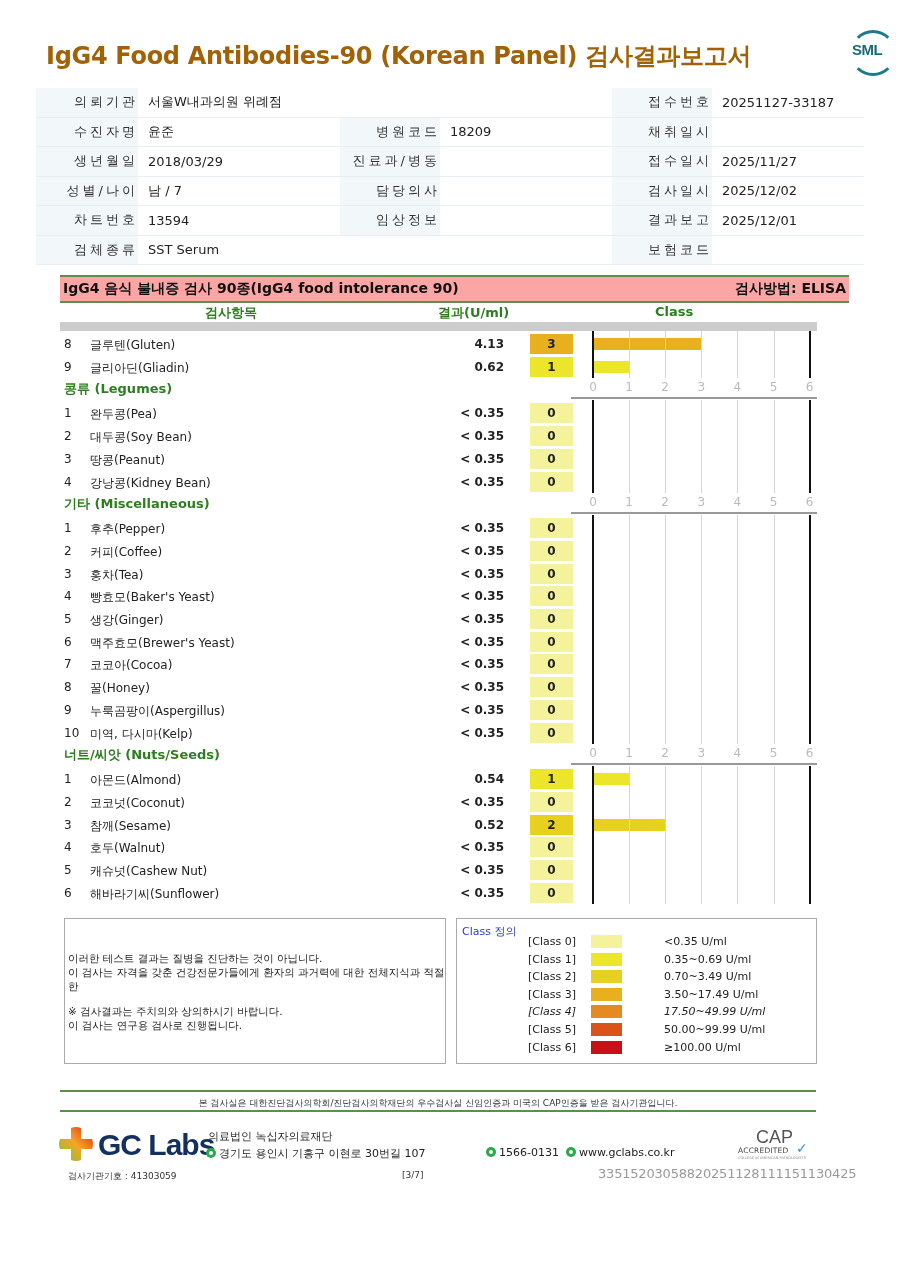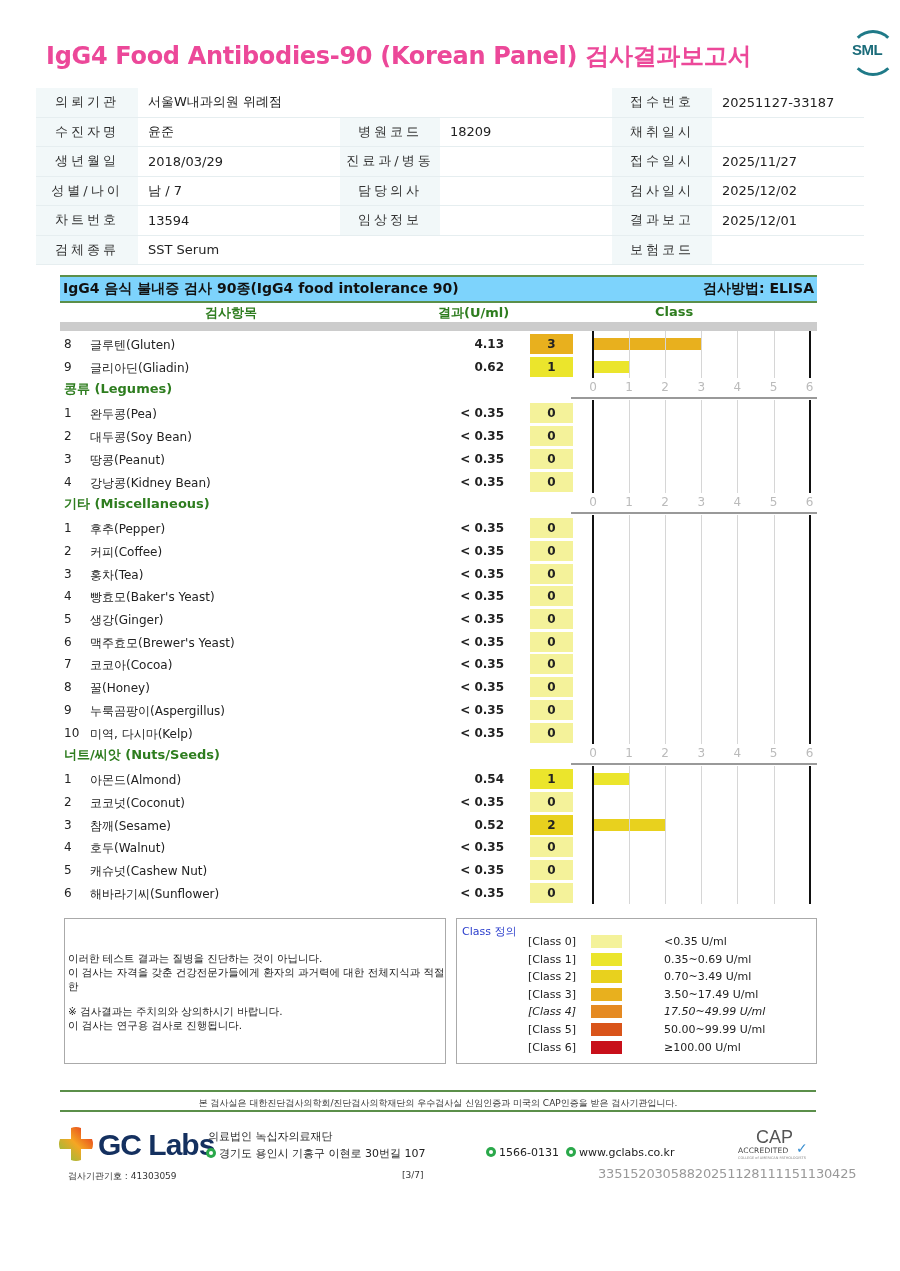--- a/index.html
+++ b/index.html
@@ -1,34 +1,34 @@
 <!DOCTYPE html>
 <html><head>
 <meta charset="utf-8">
 <style>
   html, body { margin:0; padding:0; background:#ffffff; }
   body { width:900px; height:1271px; position:relative; font-family:"DejaVu Sans", "Liberation Sans", sans-serif; color:#222; overflow:hidden; }
-  .title { position:absolute; left:46px; top:40px; font-size:24px; font-weight:bold; color:#ec4899; letter-spacing:-0.3px; }
+  .title { position:absolute; left:46px; top:40px; font-size:24px; font-weight:bold; color:#a16207; letter-spacing:-0.3px; }
   .logo { position:absolute; left:816px; top:30px; width:46px; height:46px;margin-left:34px; }
   .logo-ring { position:absolute; left:0; top:0; width:40px; height:40px; border-radius:50%; border:3px solid #1f7a88; border-left-color:transparent; border-right-color:transparent; }
   .logo-text { position:absolute; left:2px; top:11px; font-size:15px; font-weight:bold; color:#1b6c7a; letter-spacing:-0.5px; font-family:"Liberation Sans", sans-serif; }
 
   
   .info { position:absolute; left:36px; top:88px; width:828px; border-collapse:collapse; font-size:13px; }
   .info td { height:28.5px; border-bottom:1px solid #e6eef0; padding:0; vertical-align:middle; }
-  .info .lbl { background:#f2f8f9; color:#333; text-align:center; letter-spacing:3px; font-size:13px; }
+  .info .lbl { background:#f2f8f9; color:#333; text-align:right; letter-spacing:3px; font-size:13px; }
   .info .lbl.l1 { width:102px; }
   .info .val { padding-left:10px; }
   .info .v1 { width:192px; }
   .info .lbl.l2 { width:100px; }
   .info .v2 { width:162px; }
   .info .lbl.l3 { width:100px; }
 
   
-  .res-head { position:absolute; left:60px; top:275px; width:757px; height:24px; background:#7dd3fc; border-top:2px solid #5b8f4a; border-bottom:2px solid #5b8f4a; font-size:14px; font-weight:bold; color:#111; }
+  .res-head { position:absolute; left:60px; top:275px; width:757px; height:24px; background:#fca5a5; border-top:2px solid #5b8f4a; border-bottom:2px solid #5b8f4a; font-size:14px; font-weight:bold; color:#111;padding-left:32px; }
   .res-head .l { position:absolute; left:3px; top:3px; }
   .res-head .r { position:absolute; right:3px; top:3px; }
   .colhead { position:absolute; top:304px; font-size:13px; font-weight:bold; color:#2e7d1f; }
   .graybar { position:absolute; left:60px; top:322px; width:757px; height:9px; background:#cccccc; }
 
   .row { position:absolute; left:60px; height:22px; width:460px; font-size:12px; }
   .row .no { position:absolute; left:4px; top:4px; }
   .row .nm { position:absolute; left:30px; top:4px; }
   .row .rv { position:absolute; left:380px; width:64px; text-align:right; top:4px; font-weight:bold; }
   .cls { position:absolute; left:530px; width:43px; height:20px; font-size:12px; font-weight:bold; text-align:center; line-height:20px; }

